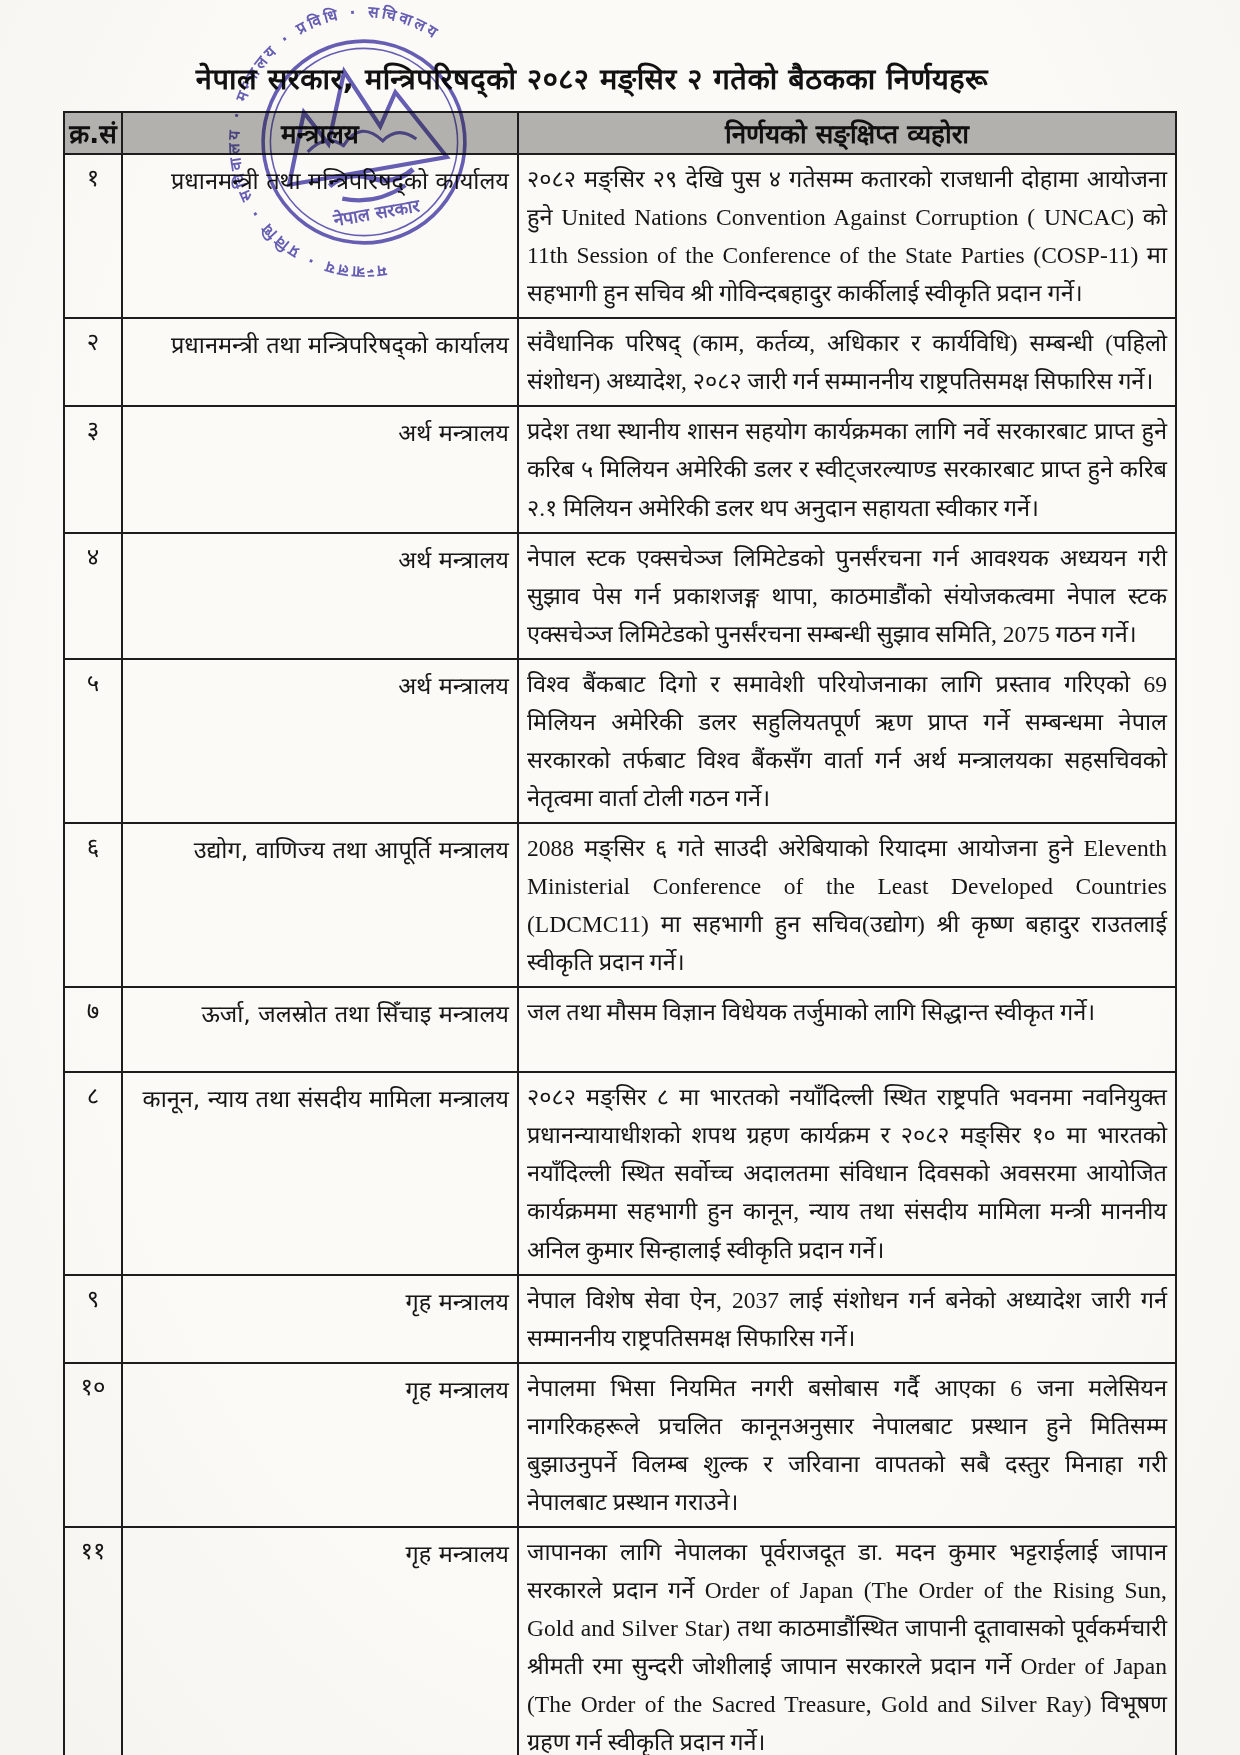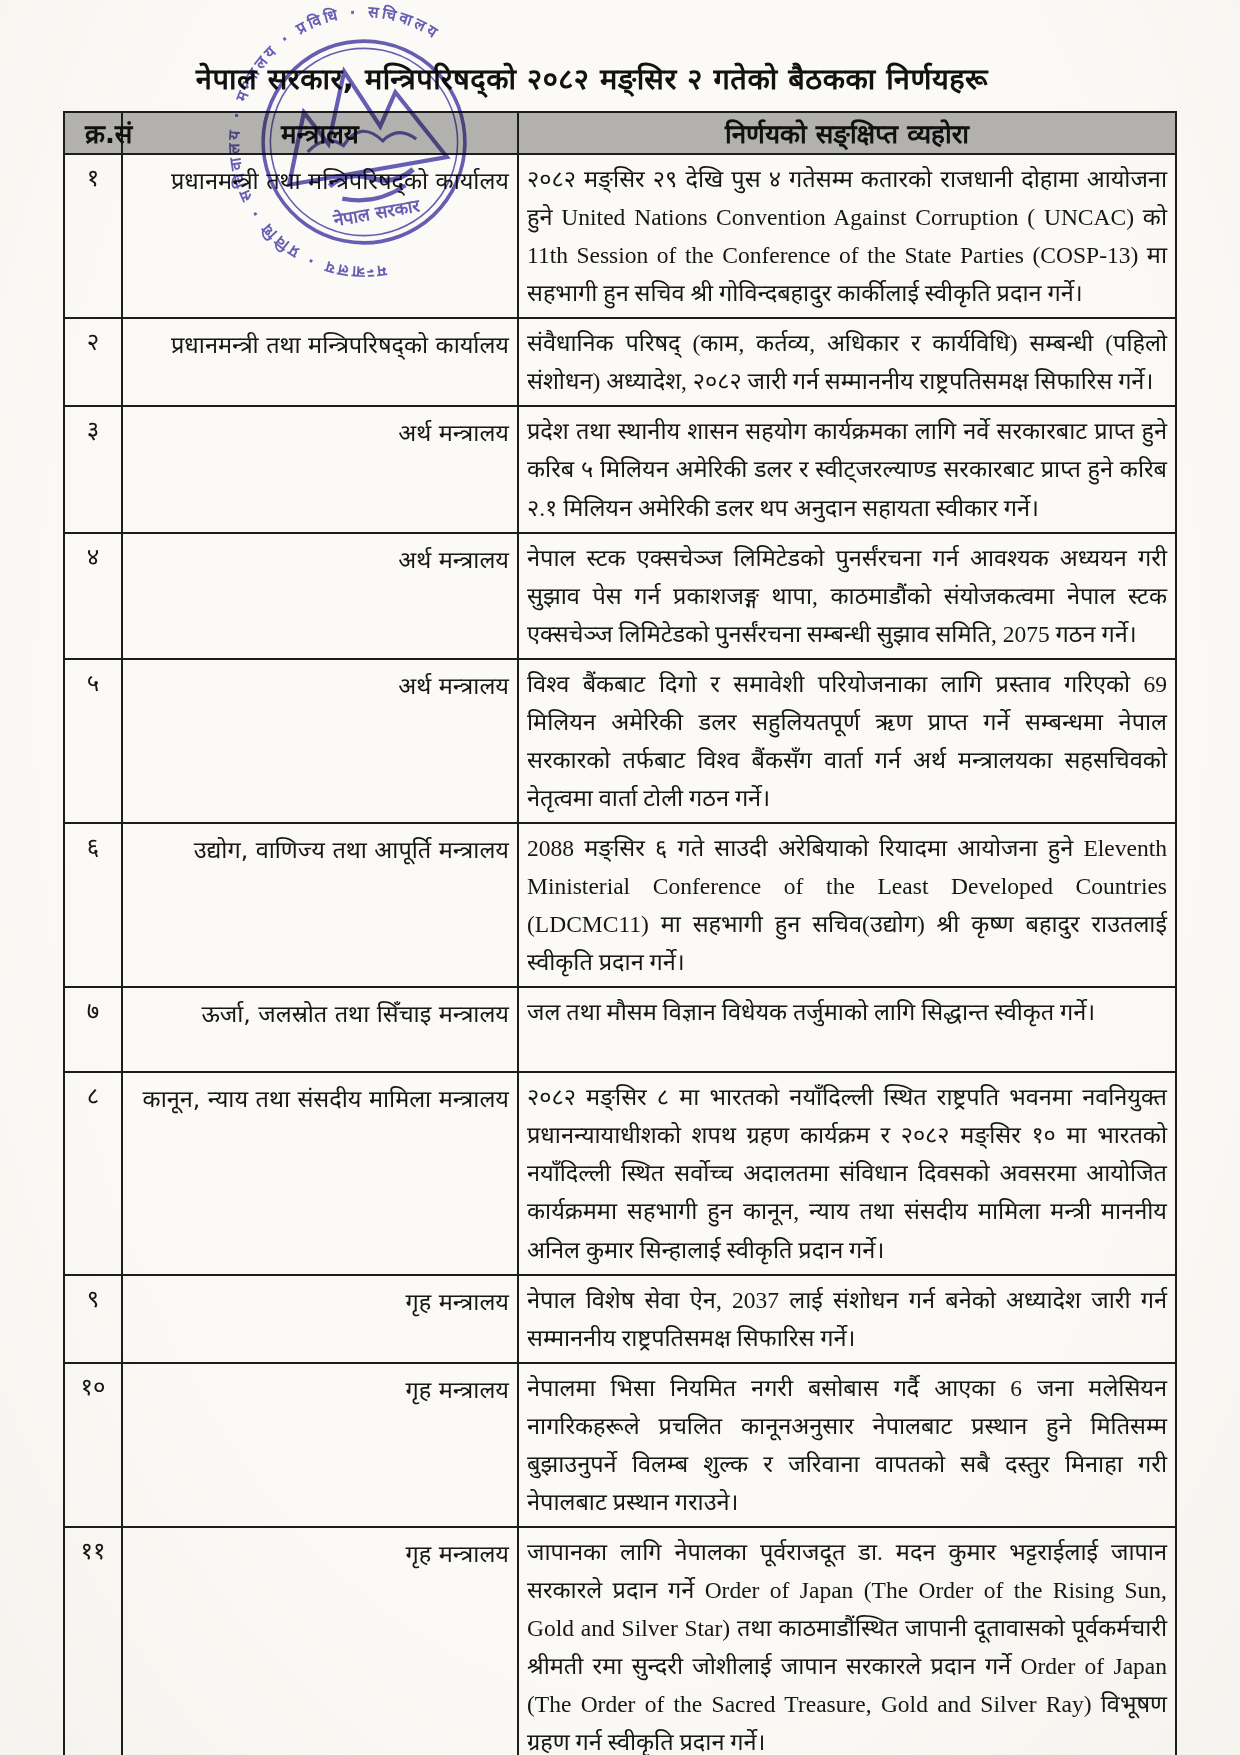--- a/index.html
+++ b/index.html
@@ -52,21 +52,21 @@
     vertical-align:top;
     padding:5px 8px;
   }
   table.decisions thead th{
     background:#b3b1ad;
     height:36px;
     font-size:26px;
     font-weight:bold;
     text-align:center;
     vertical-align:middle;
-    padding:2px 20px;
+    padding:2px 4px;
     color:#101010;
   }
   td.sn{
     text-align:center;
     font-size:24px;
     padding-top:8px;
     font-weight:500;
   }
   td.ministry{
     text-align:right;
@@ -122,21 +122,21 @@
     <tr>
       <th>क्र.सं</th>
       <th>मन्त्रालय</th>
       <th>निर्णयको सङ्क्षिप्त व्यहोरा</th>
     </tr>
   </thead>
   <tbody>
     <tr class="r1">
       <td class="sn">१</td>
       <td class="ministry">प्रधानमन्त्री तथा मन्त्रिपरिषद्को कार्यालय</td>
-      <td class="decision">२०८२ मङ्सिर २९ देखि पुस ४ गतेसम्म कतारको राजधानी दोहामा आयोजना हुने United Nations Convention Against Corruption ( UNCAC) को 11th Session of the Conference of the State Parties (COSP-13) मा सहभागी हुन सचिव श्री गोविन्दबहादुर कार्कीलाई स्वीकृति प्रदान गर्ने।</td>
+      <td class="decision">२०८२ मङ्सिर २९ देखि पुस ४ गतेसम्म कतारको राजधानी दोहामा आयोजना हुने United Nations Convention Against Corruption ( UNCAC) को 11th Session of the Conference of the State Parties (COSP-11) मा सहभागी हुन सचिव श्री गोविन्दबहादुर कार्कीलाई स्वीकृति प्रदान गर्ने।</td>
     </tr>
     <tr class="r2">
       <td class="sn">२</td>
       <td class="ministry">प्रधानमन्त्री तथा मन्त्रिपरिषद्को कार्यालय</td>
       <td class="decision">संवैधानिक परिषद् (काम, कर्तव्य, अधिकार र कार्यविधि) सम्बन्धी (पहिलो संशोधन) अध्यादेश, २०८२ जारी गर्न सम्माननीय राष्ट्रपतिसमक्ष सिफारिस गर्ने।</td>
     </tr>
     <tr class="r3">
       <td class="sn">३</td>
       <td class="ministry">अर्थ मन्त्रालय</td>
       <td class="decision">प्रदेश तथा स्थानीय शासन सहयोग कार्यक्रमका लागि नर्वे सरकारबाट प्राप्त हुने करिब ५ मिलियन अमेरिकी डलर र स्वीट्जरल्याण्ड सरकारबाट प्राप्त हुने करिब २.१ मिलियन अमेरिकी डलर थप अनुदान सहायता स्वीकार गर्ने।</td>

